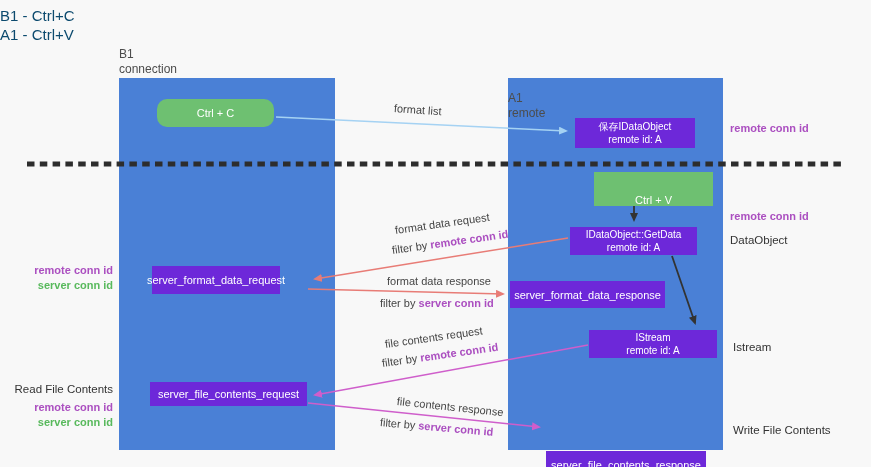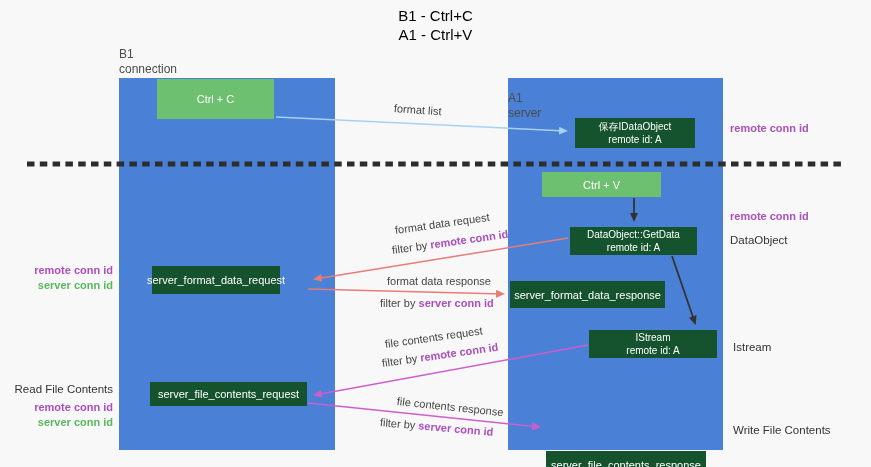--- a/index.html
+++ b/index.html
@@ -1,41 +1,41 @@
 <!DOCTYPE html>
 <html><head>
 <meta charset="utf-8">
 <style>
   html,body{margin:0;padding:0;}
   body{background:#f8f8f8;font-family:"Liberation Sans",sans-serif;}
   .stage{position:relative;width:871px;height:467px;background:#f8f8f8;overflow:hidden;}
 
-  .title{position:absolute;left:0;top:6px;width:871px;text-align:center;
-         font-size:15px;line-height:19px;color:#000000;}
+  .title{position:absolute;left:0;top:6px;width:871px;text-align:left;
+         font-size:15px;line-height:19px;color:#0c4a6e;}
 
   .col-header{position:absolute;text-align:left;font-size:12px;line-height:15px;color:#4c4c4c;z-index:4;}
   .col-header.left{left:119px;width:216px;top:47px;}
   .col-header.right{left:508px;width:215px;top:47px;margin-top:44px;}
 
   .lifeline{position:absolute;top:78px;height:372px;background:#4a80d6;z-index:1;}
   .lifeline.left{left:119px;width:216px;}
   .lifeline.right{left:508px;width:215px;}
 
   .overlay{position:absolute;left:0;top:0;z-index:2;pointer-events:none;}
 
   .node{position:absolute;z-index:3;color:#ffffff;text-align:center;
         display:flex;flex-direction:column;justify-content:center;align-items:center;}
   .node.green{background:#6ec071;font-size:11px;}
-  .node.orange{background:#14532d;font-size:11px;}
+  .node.orange{background:#6d28d9;font-size:11px;}
   .node .l2{font-size:10px;line-height:13px;}
   .node .l1{font-size:10px;line-height:13px;}
 
-  .n-ctrl-c{left:157px;top:79px;width:117px;height:40px;}
+  .n-ctrl-c{left:157px;top:99px;width:117px;height:28px;border-radius:10px;}
   .n-saved{left:575px;top:118px;width:120px;height:30px;}
-  .n-ctrl-v{left:542px;top:172px;width:119px;height:25px;}
+  .n-ctrl-v{left:594px;top:172px;width:119px;height:34px;justify-content:flex-end;}
   .n-getdata{left:570px;top:227px;width:127px;height:28px;}
   .n-freq{left:152px;top:266px;width:128px;height:28px;}
   .n-fresp{left:510px;top:281px;width:155px;height:27px;}
   .n-istream{left:589px;top:330px;width:128px;height:28px;}
   .n-filereq{left:150px;top:382px;width:157px;height:24px;}
   .n-fileresp{left:546px;top:416px;width:160px;height:27px;margin-top:35px;}
 
   .side-label{position:absolute;z-index:4;font-size:11.5px;color:#333333;white-space:nowrap;}
   .side-label.bold{font-weight:700;font-size:11px;}
   .purple{color:#ab4fc0;}
@@ -92,41 +92,41 @@
     <div>B1 - Ctrl+C</div>
     <div>A1 - Ctrl+V</div>
   </div>
 
   <div class="col-header left">
     <div>B1</div>
     <div>connection</div>
   </div>
   <div class="col-header right">
     <div>A1</div>
-    <div>server</div>
+    <div>remote</div>
   </div>
 
   <div class="lifeline left"></div>
   <div class="lifeline right"></div>
 
   <div class="node green n-ctrl-c">
     <div>Ctrl + C</div>
   </div>
 
   <div class="node orange n-saved">
     <div class="l1">保存IDataObject</div>
     <div class="l2">remote id: A</div>
   </div>
 
   <div class="node green n-ctrl-v">
     <div>Ctrl + V</div>
   </div>
 
   <div class="node orange n-getdata">
-    <div class="l1">DataObject::GetData</div>
+    <div class="l1">IDataObject::GetData</div>
     <div class="l2">remote id: A</div>
   </div>
 
   <div class="node orange n-freq">
     <div>server_format_data_request</div>
   </div>
 
   <div class="node orange n-fresp">
     <div>server_format_data_response</div>
   </div>

